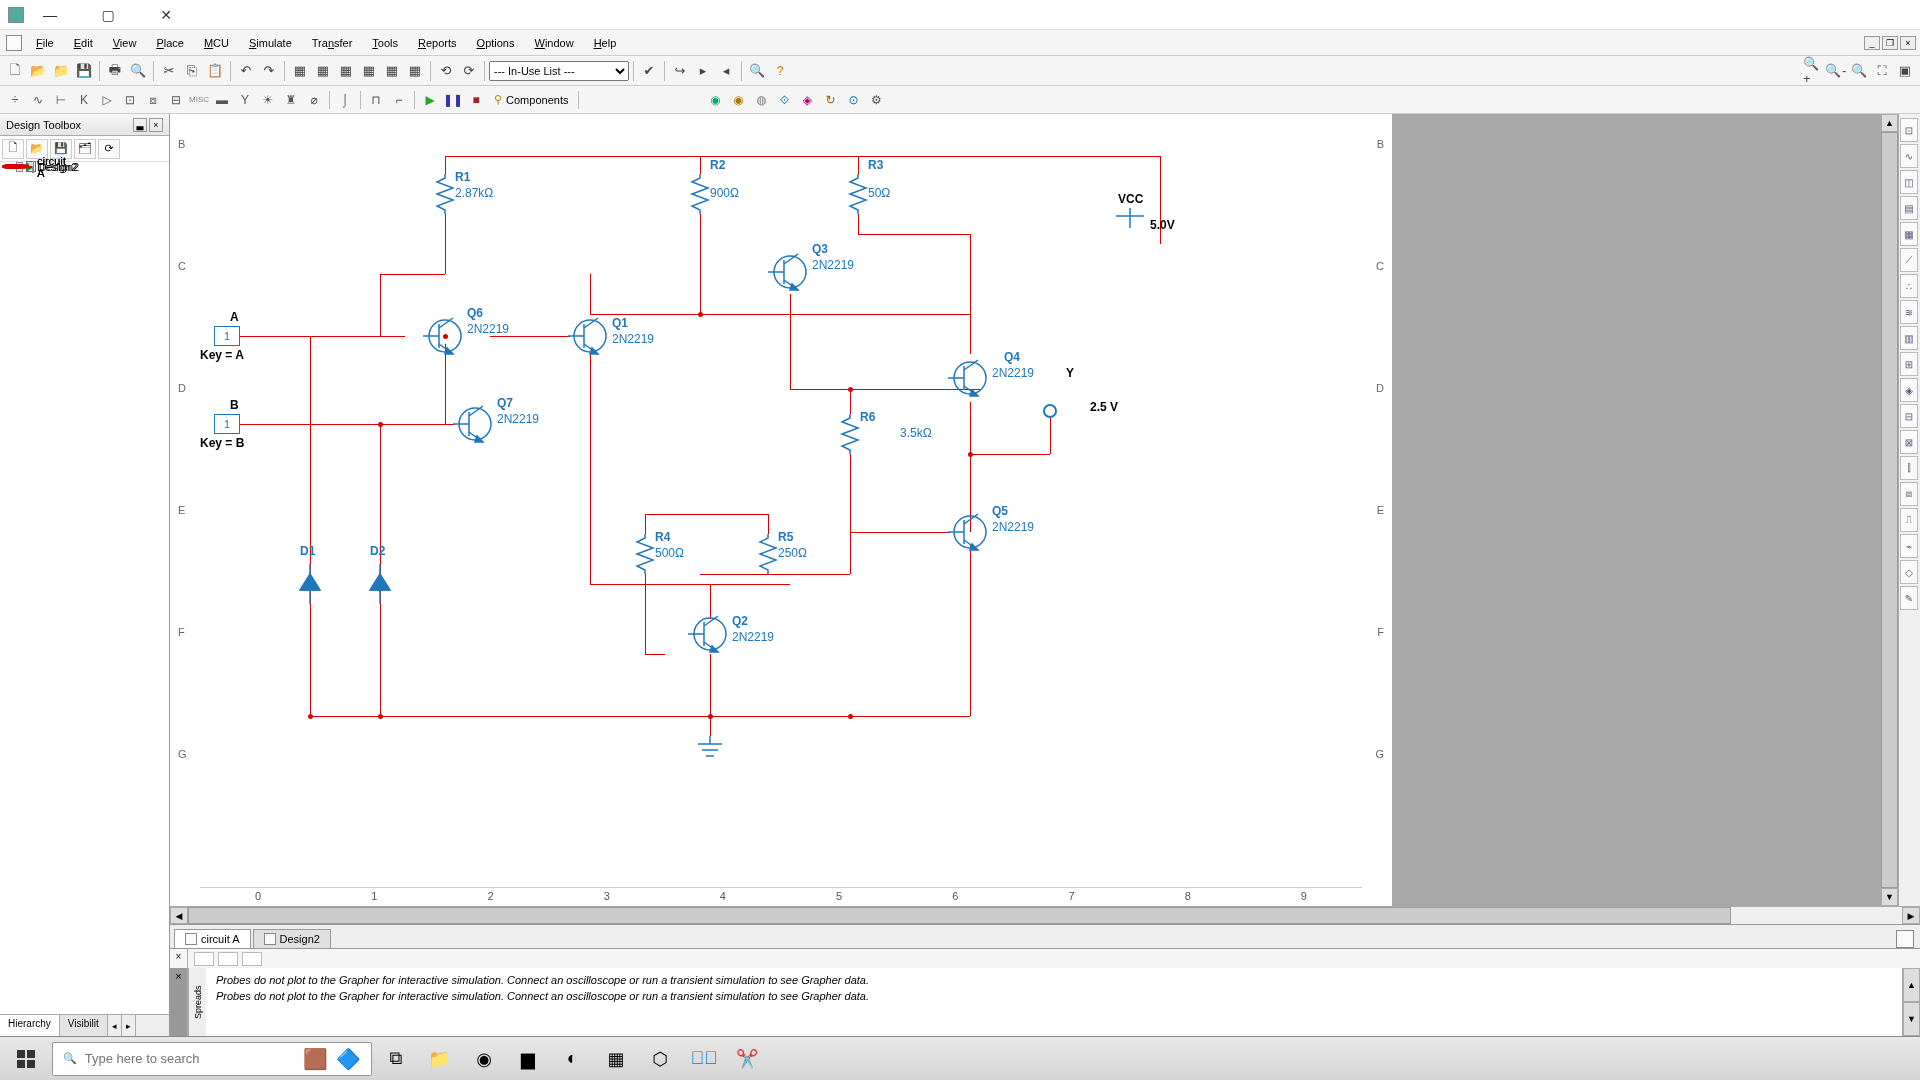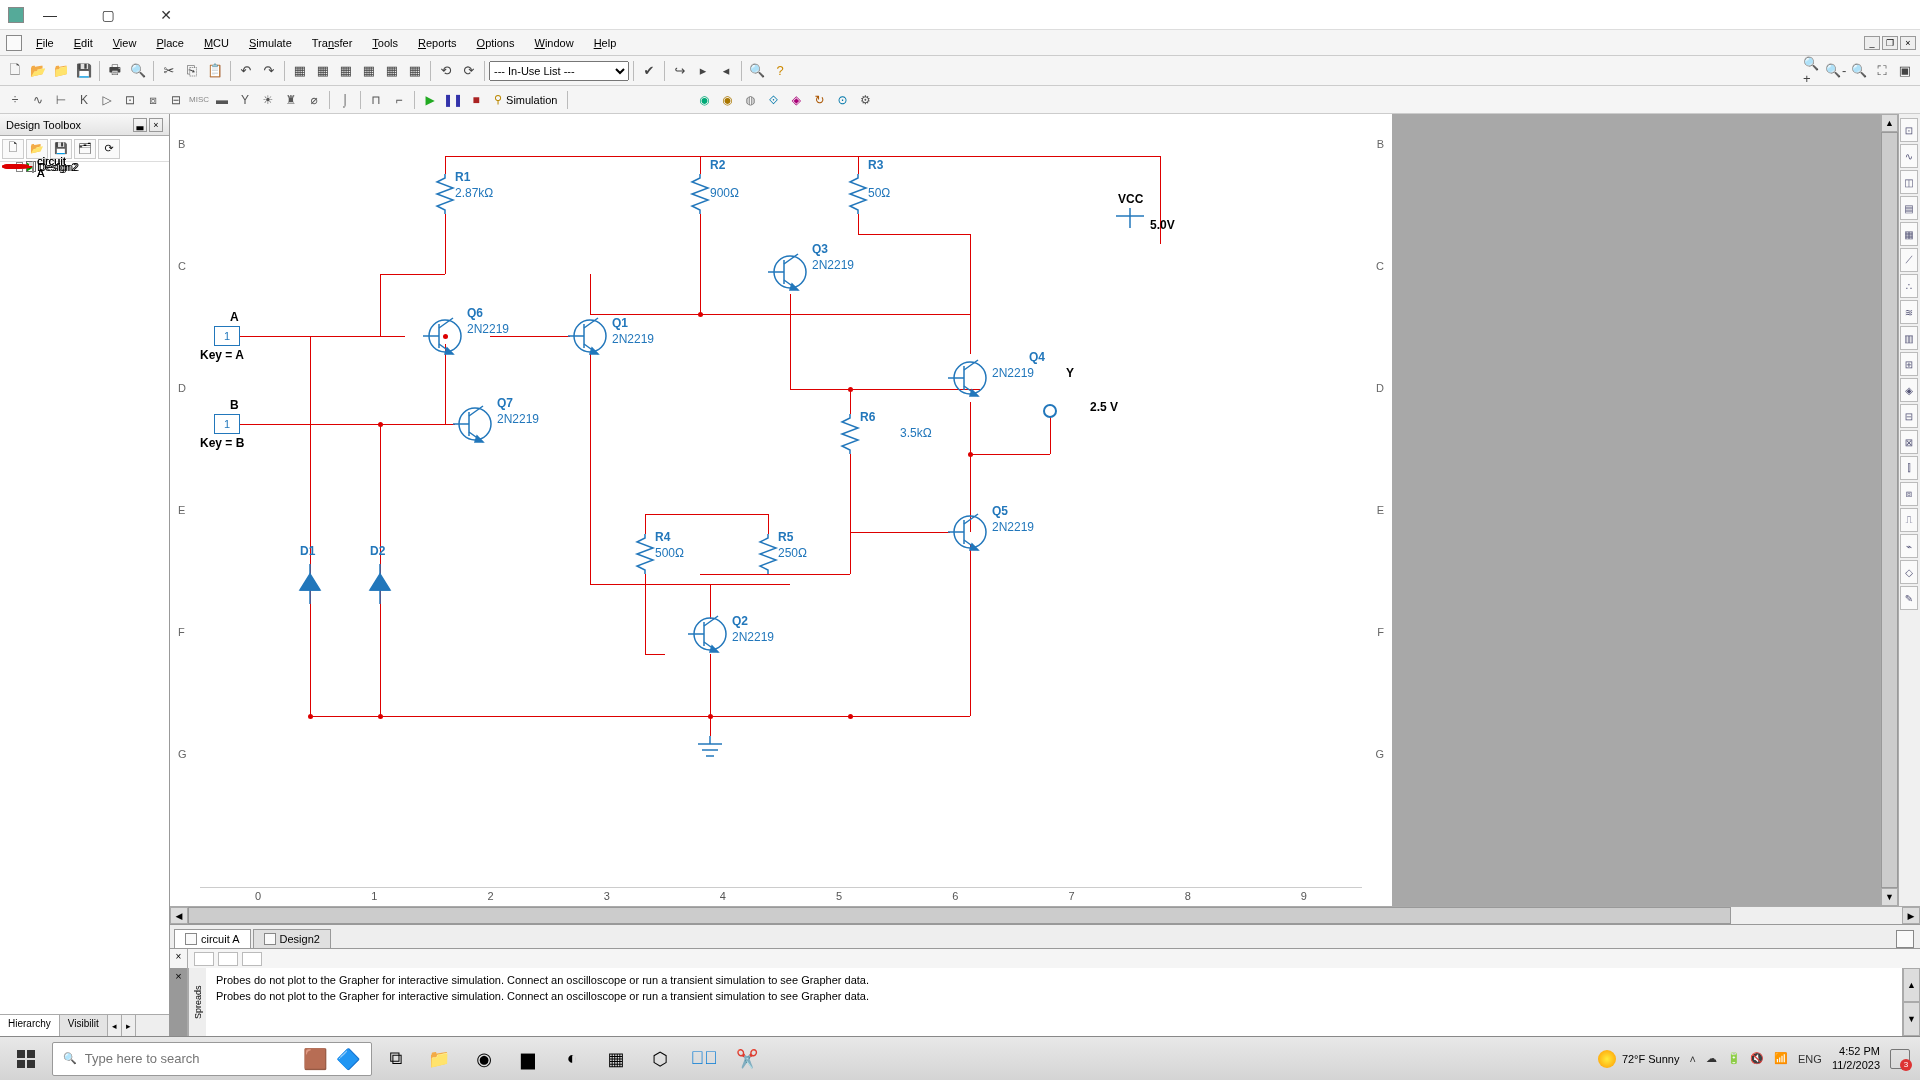--- a/index.html
+++ b/index.html
@@ -70,21 +70,21 @@
 .sheettabs .sht.inact { background:#e0e0e0; }
 .sheettabs .shicn { width:12px; height:12px; border:1px solid #888; background:#fafafa; }
 .sheettabs .tzone { margin-left:auto; margin-right:6px; width:18px; height:18px; border:1px solid #888; background:#fafafa; cursor:pointer; }
 .lowerpane { background:#f5f5f5; border-top:1px solid #999; display:flex; }
 .lowerpane .xcl { width:18px; display:flex; align-items:flex-start; justify-content:center; border-right:1px solid #aaa; padding-top:2px; cursor:pointer; font-size:10px; }
 .lowerpane.spread { height:20px; }
 .spreadrow { flex:1; display:flex; align-items:center; gap:4px; padding:2px 6px; }
 .spreadrow .cell { width:20px; height:14px; border:1px solid #bbb; background:#fff; }
 .msgpane { height:68px; display:flex; }
 .msgpane .vlabel { width:18px; writing-mode:vertical-rl; transform:rotate(180deg); font-size:9px; display:flex; align-items:center; justify-content:center; border-right:1px solid #aaa; background:#eee; }
-.msgpane .msgbody { flex:1; display:flex; flex-direction:column; }
+.msgpane .msgbody { flex:1; display:flex; flex-direction:column;font-style:italic; }
 .msgpane .msgs { flex:1; background:#fff; padding:4px 10px; overflow:auto; }
 .msgpane .msgs div { padding:2px 0; font-size:11px; }
 .msgpane .msgtabs { height:20px; display:flex; background:#eee; border-top:1px solid #aaa; }
 .msgpane .msgtabs .mt { padding:2px 8px; border-right:1px solid #aaa; background:#fff; cursor:pointer; font-size:10px; }
 .msgpane .msgtabs .mt.inact { background:#e4e4e4; }
 .msgpane .mscr { width:18px; display:flex; flex-direction:column; border-left:1px solid #aaa; }
 .msgpane .mscr span { flex:1; display:flex; align-items:center; justify-content:center; font-size:9px; cursor:pointer; background:#ddd; border:1px solid #aaa; }
 .righttoolstrip { width:22px; background:#f0f0f0; border-left:1px solid #aaa; display:flex; flex-direction:column; gap:2px; padding:4px 1px; }
 .righttoolstrip .rb { width:18px; height:24px; border:1px solid #bbb; background:#fafafa; display:flex; align-items:center; justify-content:center; font-size:10px; cursor:pointer; color:#557; }
 .taskbar { height:44px; background:linear-gradient(#e8e8e8,#d4d4d4); border-top:1px solid #888; display:flex; align-items:center; padding:0 4px; gap:4px; }
@@ -213,21 +213,21 @@
   <div class="tb">⌡</div>
   <div class="sep"></div>
   <div class="tb">⊓</div>
   <div class="tb">⌐</div>
   <div class="sep"></div>
   <div class="tb play">▶</div>
   <div class="tb pause">❚❚</div>
   <div class="tb stop">■</div>
   <div class="interactive">
     <span class="wand">⚲</span>
-    <span>Simulation</span>
+    <span>Components</span>
   </div>
   <div class="sep"></div>
   <div style="flex:0 0 120px"></div>
   <div class="tb" style="color:#0a7">◉</div>
   <div class="tb" style="color:#a70">◉</div>
   <div class="tb" style="color:#777">◍</div>
   <div class="tb" style="color:#07a">⟐</div>
   <div class="tb" style="color:#a07">◈</div>
   <div class="tb" style="color:#a50">↻</div>
   <div class="tb" style="color:#07a">⊙</div>
@@ -467,21 +467,21 @@
         <div class="cvalue" style="left:642px;top:144px">2N2219</div>
 
         <svg class="comp" style="left:778px;top:242px" width="44" height="44">
           <circle cx="22" cy="22" r="16"></circle>
             <line x1="0" y1="22" x2="16" y2="22"></line>
             <line x1="16" y1="10" x2="16" y2="34"></line>
           <line x1="16" y1="14" x2="30" y2="4"></line>
             <line x1="16" y1="30" x2="30" y2="40"></line>
             <polygon class="arrow" points="30,40 24,34 22,40"></polygon>
         </svg>
-        <div class="clabel" style="left:859px;top:236px">Q4</div>
+        <div class="clabel" style="left:834px;top:236px">Q4</div>
         <div class="cvalue" style="left:822px;top:252px">2N2219</div>
 
         <svg class="comp" style="left:778px;top:396px" width="44" height="44">
           <circle cx="22" cy="22" r="16"></circle>
             <line x1="0" y1="22" x2="16" y2="22"></line>
             <line x1="16" y1="10" x2="16" y2="34"></line>
           <line x1="16" y1="14" x2="30" y2="4"></line>
             <line x1="16" y1="30" x2="30" y2="40"></line>
             <polygon class="arrow" points="30,40 24,34 22,40"></polygon>
         </svg>
@@ -642,32 +642,13 @@
   </div>
   <div class="tbicn">⧉</div>
   <div class="tbicn">📁</div>
   <div class="tbicn">◉</div>
   <div class="tbicn">▆</div>
   <div class="tbicn">◐</div>
   <div class="tbicn">▦</div>
   <div class="tbicn">⬡</div>
   <div class="tbicn" style="color:#0078d4">�⃞</div>
   <div class="tbicn">✂️</div>
-  <div class="tray">
-    <div class="weather">
-        <div class="sun"></div>
-        <span>72°F  Sunny</span>
-      </div>
-    <div class="sys">
-      <span>˄</span>
-      <span>☁</span>
-      <span>🔋</span>
-      <span>🔇</span>
-      <span>📶</span>
-      <span>ENG</span>
-    </div>
-    <div class="clock">
-      <div>4:52 PM</div>
-      <div>11/2/2023</div>
-    </div>
-    <div class="notif"></div>
-  </div>
 </div>
 
 </body></html>

